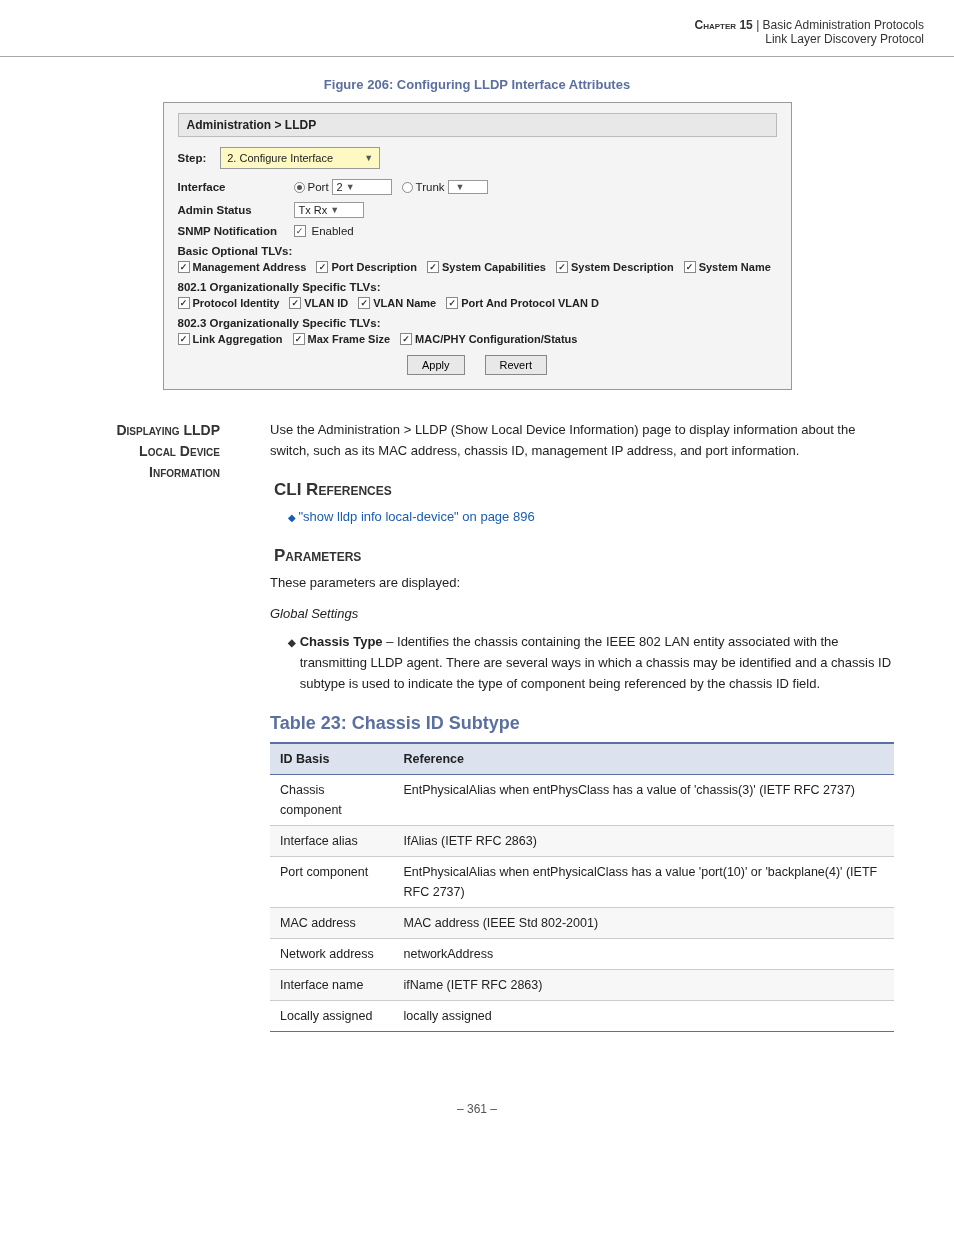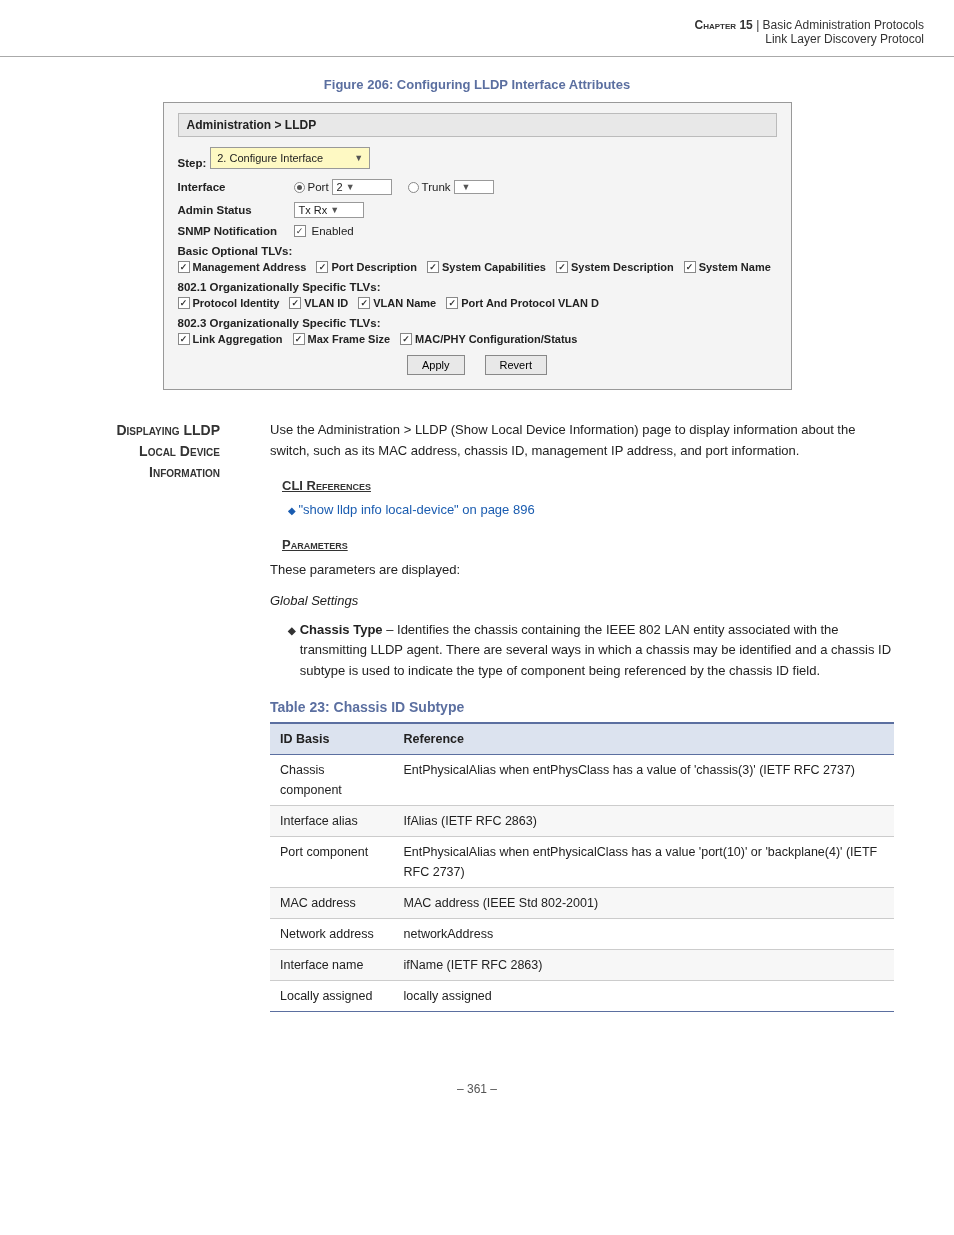--- a/index.html
+++ b/index.html
@@ -92,37 +92,37 @@
       align-items: center;
       gap: 3px;
       min-width: 60px;
     }
     .ui-select-arrow {
       font-size: 9px;
       color: #555;
     }
     .step-row {
       display: flex;
-      align-items: flex-end;
+      align-items: center;
       margin-bottom: 10px;
-      gap: 4px;
+      gap: 14px;
       font-size: 11.5px;
     }
     .step-label { font-weight: bold; }
     .step-select {
       border: 1px solid #999;
       background: #fef9c3;
       padding: 4px 6px;
       font-size: 11px;
       min-width: 160px;
       display: inline-flex;
       align-items: center;
       justify-content: space-between;
     }
-    .radio-group { display: flex; align-items: center; gap: 6px; }
+    .radio-group { display: flex; align-items: center; }
     .radio-item { display: flex; align-items: center; gap: 3px; }
     .radio-dot {
       width: 11px; height: 11px;
       border-radius: 50%;
       border: 1px solid #888;
       background: #fff;
       display: inline-flex; align-items: center; justify-content: center;
     }
     .radio-dot.selected::after {
       content: '';
@@ -184,24 +184,23 @@
     .section-main {
       flex: 1;
       font-size: 13px;
       line-height: 1.6;
     }
 
     
     .sub-heading {
       font-variant: small-caps;
       font-weight: bold;
-      font-size: 13px;
-      margin: 14px 0 4px 12px;
-      color: #333;
-      text-decoration: underline;
+      font-size: 17px;
+      margin: 14px 0 4px 4px;
+      color: #333;
     }
     .bullet-link {
       color: #1a5cb0;
       text-decoration: none;
       font-size: 13px;
       display: block;
       margin-left: 18px;
     }
     .bullet-link::before {
       content: '◆ ';
@@ -231,21 +230,21 @@
       margin: 10px 0 4px 0;
     }
     .parameters-text {
       font-size: 13px;
       margin-bottom: 6px;
     }
 
     
     .table-caption {
       font-weight: bold;
-      font-size: 14px;
+      font-size: 18px;
       color: #5b6fa0;
       margin: 14px 0 0 0;
     }
     .data-table {
       width: 100%;
       border-collapse: collapse;
       font-size: 12.5px;
       margin-top: 4px;
     }
     .data-table th {

